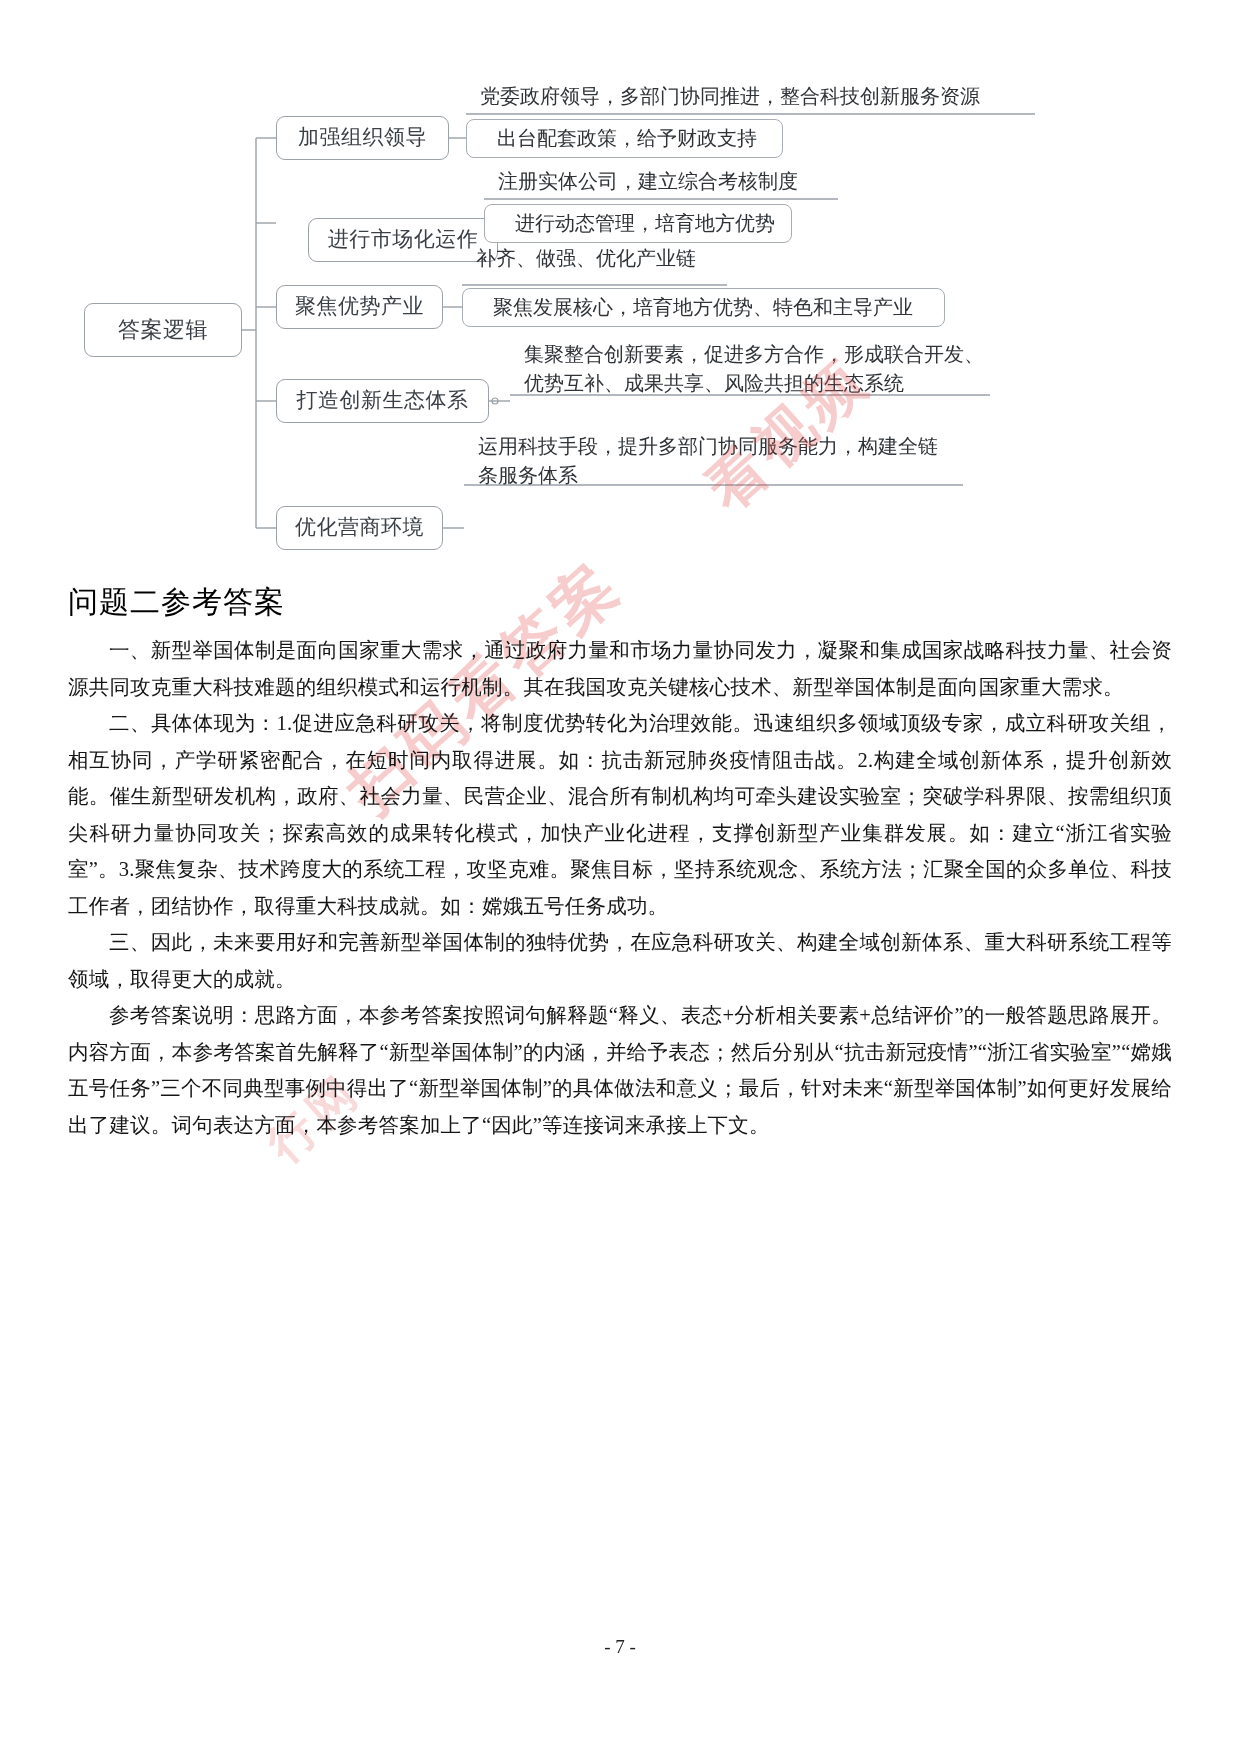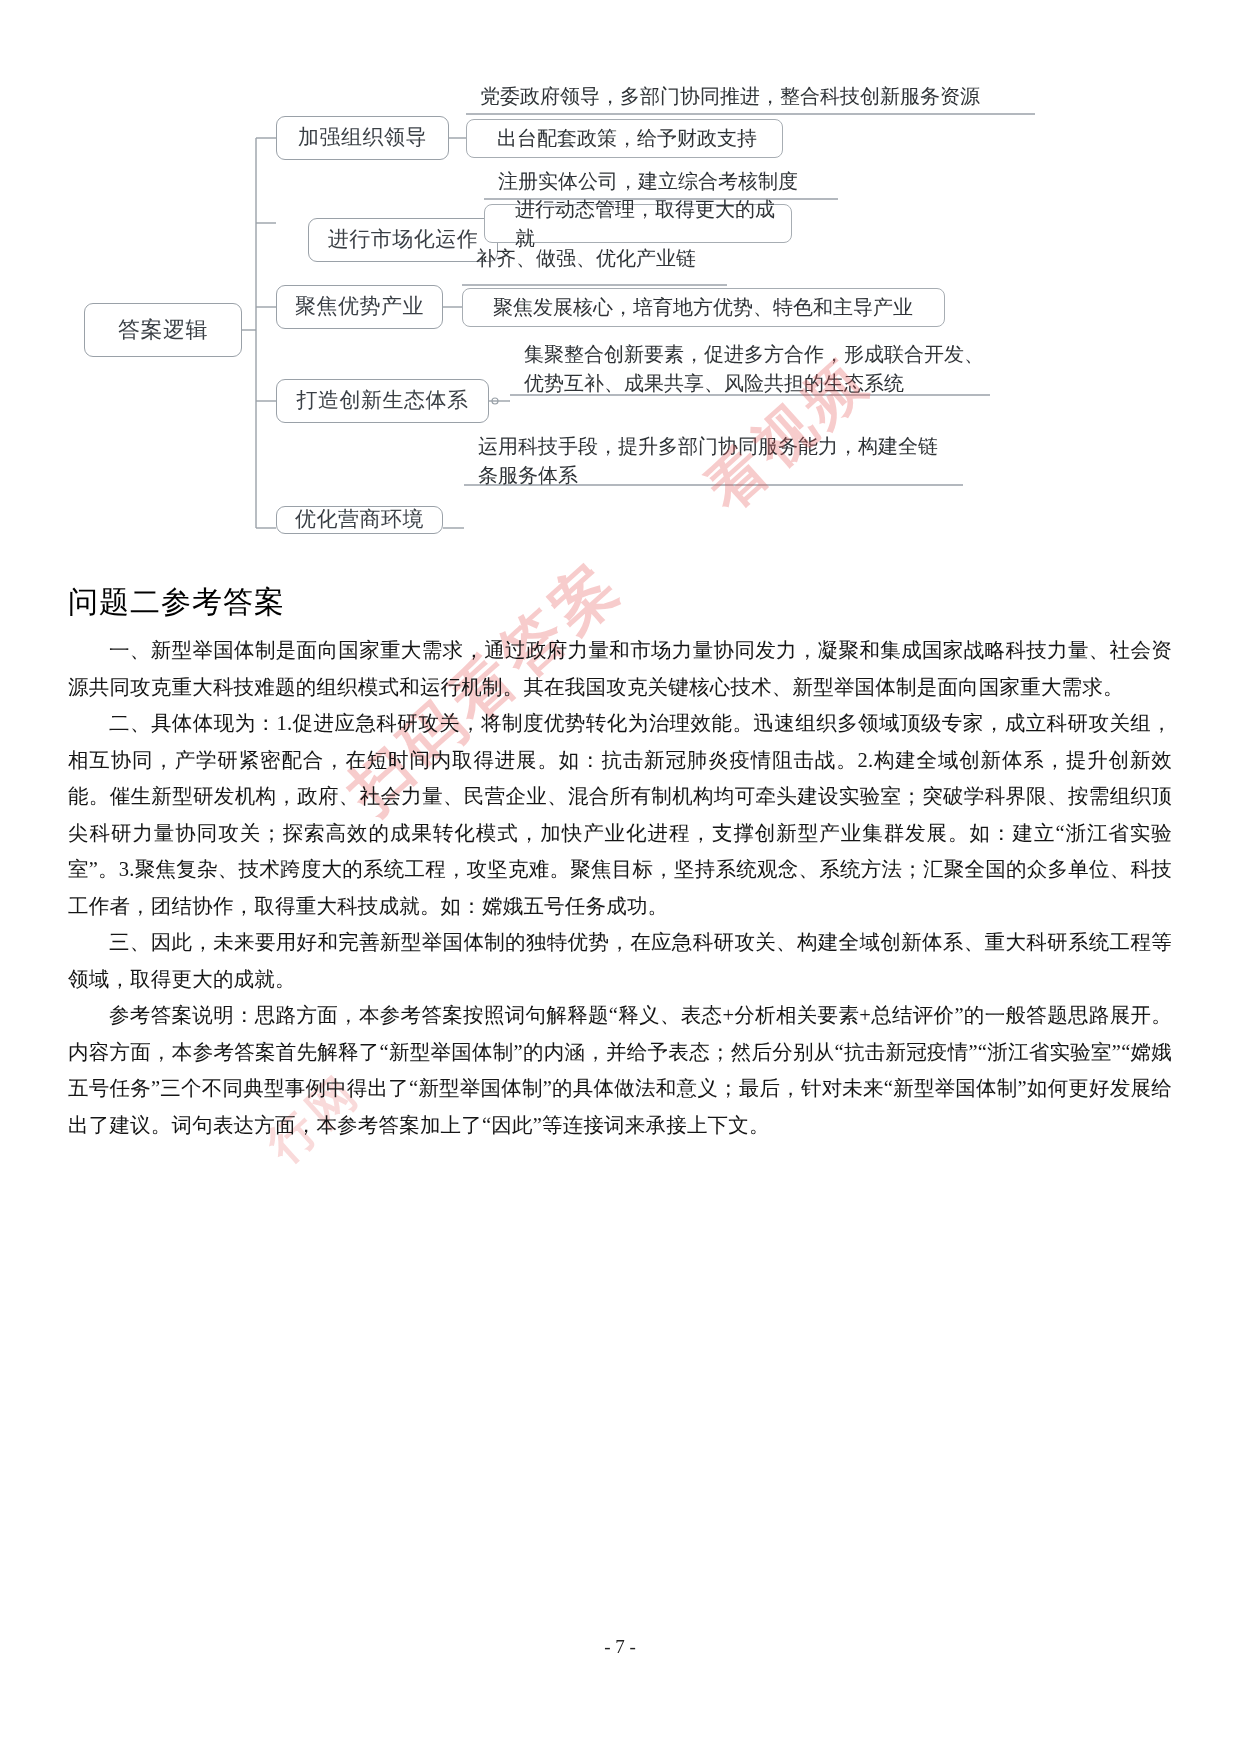--- a/index.html
+++ b/index.html
@@ -204,41 +204,41 @@
       <span>出台配套政策，给予财政支持</span>
     </div>
 
     <div class="node branch" style="left:276px; top:218px; width:190px; height:44px;margin-left:32px;">
       <span>进行市场化运作</span>
     </div>
     <div class="leaf-plain" style="left:484px; top:167px; width:360px; height:32px;">
       <span>注册实体公司，建立综合考核制度</span>
     </div>
     <div class="leaf-box" style="left:484px; top:204px; width:308px; height:39px;">
-      <span>进行动态管理，取得更大的成就</span>
+      <span>进行动态管理，培育地方优势</span>
     </div>
 
     <div class="node branch" style="left:276px; top:285px; width:167px; height:44px;">
       <span>聚焦优势产业</span>
     </div>
     <div class="leaf-plain" style="left:462px; top:244px; width:290px; height:32px;">
       <span>补齐、做强、优化产业链</span>
     </div>
     <div class="leaf-box" style="left:462px; top:288px; width:483px; height:39px;">
       <span>聚焦发展核心，培育地方优势、特色和主导产业</span>
     </div>
 
     <div class="node branch" style="left:276px; top:379px; width:213px; height:44px;">
       <span>打造创新生态体系</span>
     </div>
     <div class="leaf-plain" style="left:510px; top:340px; width:485px; height:60px; line-height:29px;">
       <span>集聚整合创新要素，促进多方合作，形成联合开发、优势互补、成果共享、风险共担的生态系统</span>
     </div>
 
-    <div class="node branch" style="left:276px; top:506px; width:167px; height:28px;">
+    <div class="node branch" style="left:276px; top:506px; width:167px; height:44px;">
       <span>优化营商环境</span>
     </div>
     <div class="leaf-plain" style="left:464px; top:432px; width:500px; height:60px; line-height:29px;">
       <span>运用科技手段，提升多部门协同服务能力，构建全链条服务体系</span>
     </div>
   </div>
 
   <div class="heading">问题二参考答案</div>
 
   <div class="body-block">

